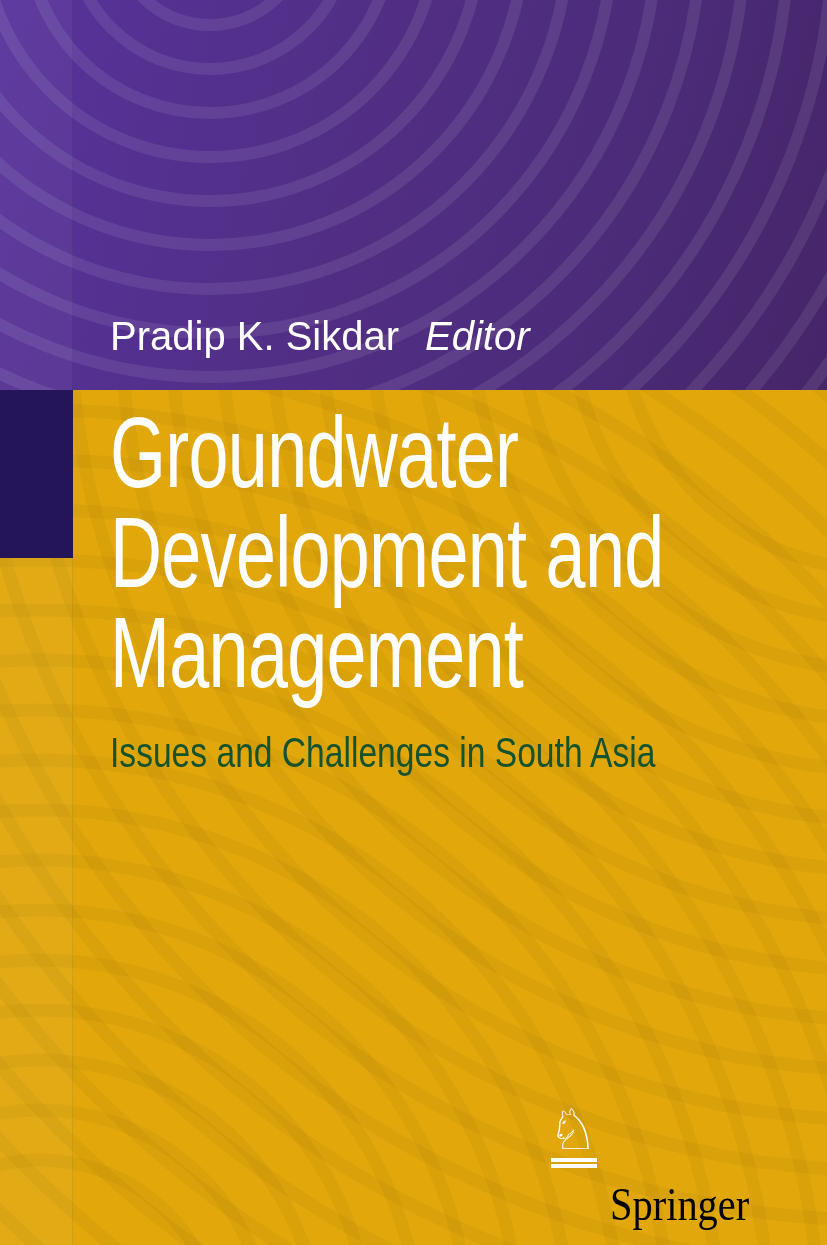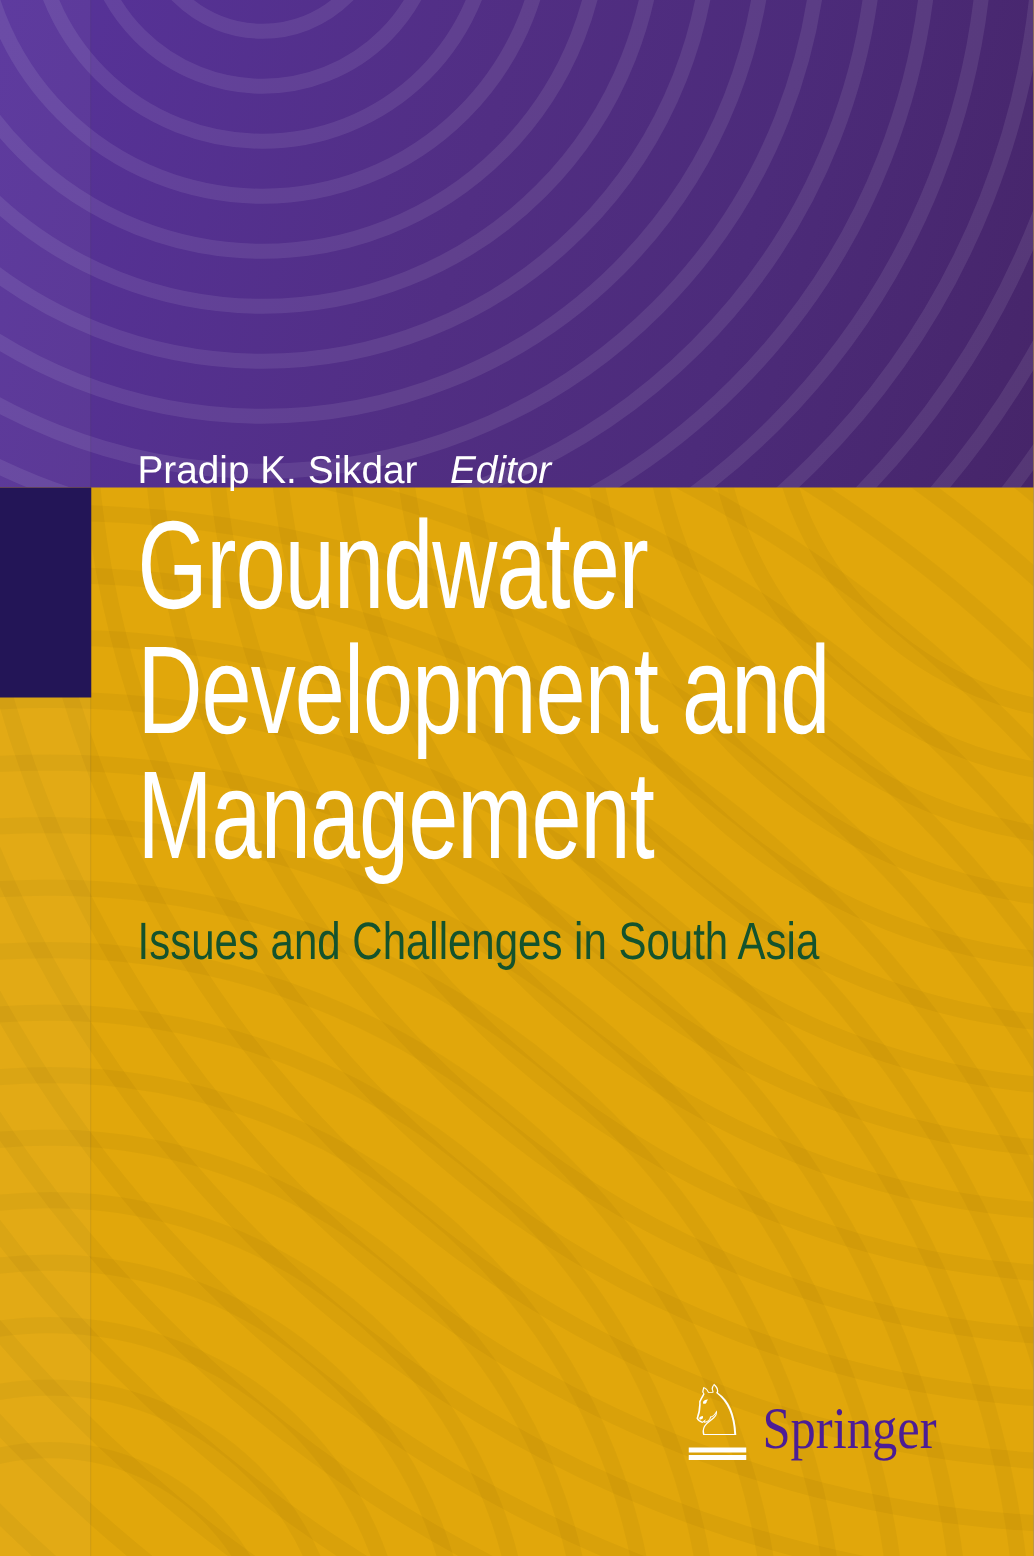--- a/index.html
+++ b/index.html
@@ -30,21 +30,21 @@
   
   .spine-strip{
     position:absolute;left:0;top:0;width:72px;height:1245px;
     background:rgba(255,255,255,0.045);
     border-right:1px solid rgba(0,0,0,0.07);
     z-index:4;pointer-events:none;
   }
   
   .editor-line{
     position:absolute;left:110px;top:316px;z-index:6;
-    color:#fff;font-size:31px;line-height:40px;white-space:nowrap;margin-top:40px;
+    color:#fff;font-size:40px;line-height:40px;white-space:nowrap;
   }
   .editor-line .role{font-style:italic;margin-left:26px;}
   .title{
     position:absolute;left:110px;top:402px;z-index:6;
     color:#fff;font-size:100px;line-height:100px;font-weight:400;
     letter-spacing:-1px;
   }
   .title span{
     display:block;white-space:nowrap;
     transform:scaleX(0.72);transform-origin:0 50%;
@@ -59,22 +59,22 @@
     position:absolute;left:548px;top:1102px;z-index:6;
     color:#fff;font-size:56px;line-height:56px;
     font-family:"DejaVu Sans", sans-serif;
   }
   .logo-bar{
     position:absolute;left:551px;width:46px;height:4px;background:#fff;z-index:6;
   }
   .logo-bar.b1{top:1158px;}
   .logo-bar.b2{top:1164px;}
   .springer-wordmark{
-    position:absolute;left:610px;top:1120px;z-index:6;
-    color:#4c1d95;font-size:47px;line-height:47px;
+    position:absolute;left:610px;top:1181px;z-index:6;
+    color:#000000;font-size:47px;line-height:47px;
     font-family:"Liberation Serif", serif;white-space:nowrap;
   }
   .springer-wordmark span{display:inline-block;transform:scaleX(0.86);transform-origin:0 50%;}
 </style>
 </head>
 <body>
 
 <div class="cover">
 
   <div class="purple-band">

